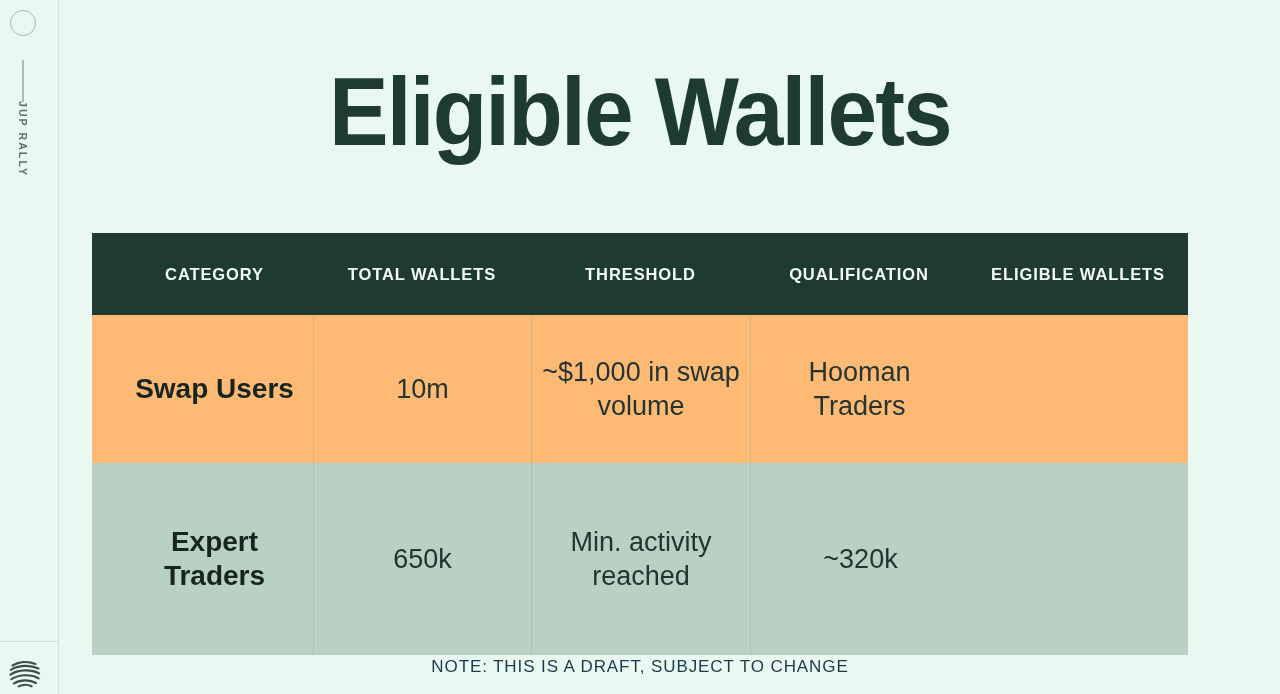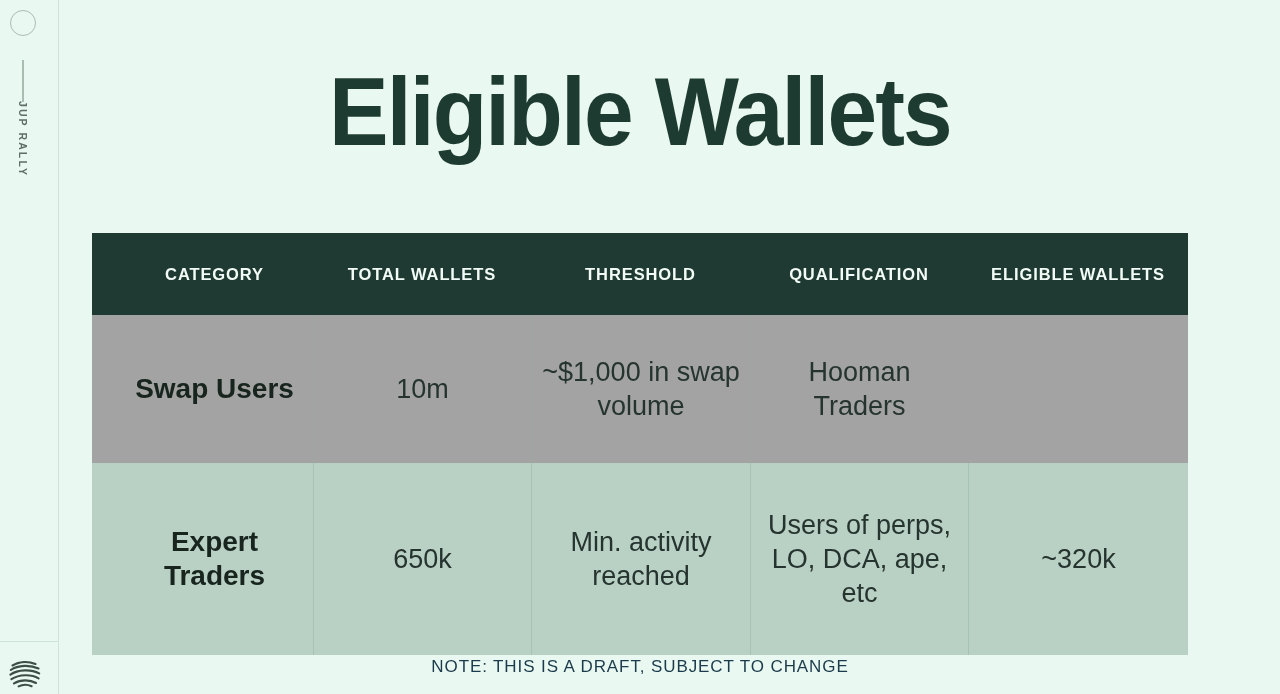--- a/index.html
+++ b/index.html
@@ -112,21 +112,21 @@
     letter-spacing: 0.9px;
     display: flex;
     align-items: center;
     justify-content: center;
     text-align: center;
   }
   .body-row {
     height: 148px;
   }
   #row-swap-users {
-    background: #a3a3a3;
+    background: #fdba74;
     height: 148px;
   }
   #row-expert-traders {
     background: #b9d0c5;
     height: 192px;
   }
   .cell {
     box-sizing: border-box;
     display: flex;
     align-items: center;
@@ -206,21 +206,20 @@
       <div class="cell col-0 category">Swap Users</div>
       <div class="cell col-1">10m</div>
       <div class="cell col-2">~$1,000 in swap volume</div>
       <div class="cell col-3">Hooman Traders</div>
     </div>
 
     <div class="row body-row" id="row-expert-traders">
       <div class="cell col-0 category">Expert Traders</div>
       <div class="cell col-1">650k</div>
       <div class="cell col-2">Min. activity reached</div>
-      <div class="cell col-3">Users of perps, LO, DCA, ape, etc</div>
       <div class="cell col-4">~320k</div>
     </div>
 
   </div>
 
   <div id="note">NOTE: THIS IS A DRAFT, SUBJECT TO CHANGE</div>
 
 </div>
 
 </body></html>

